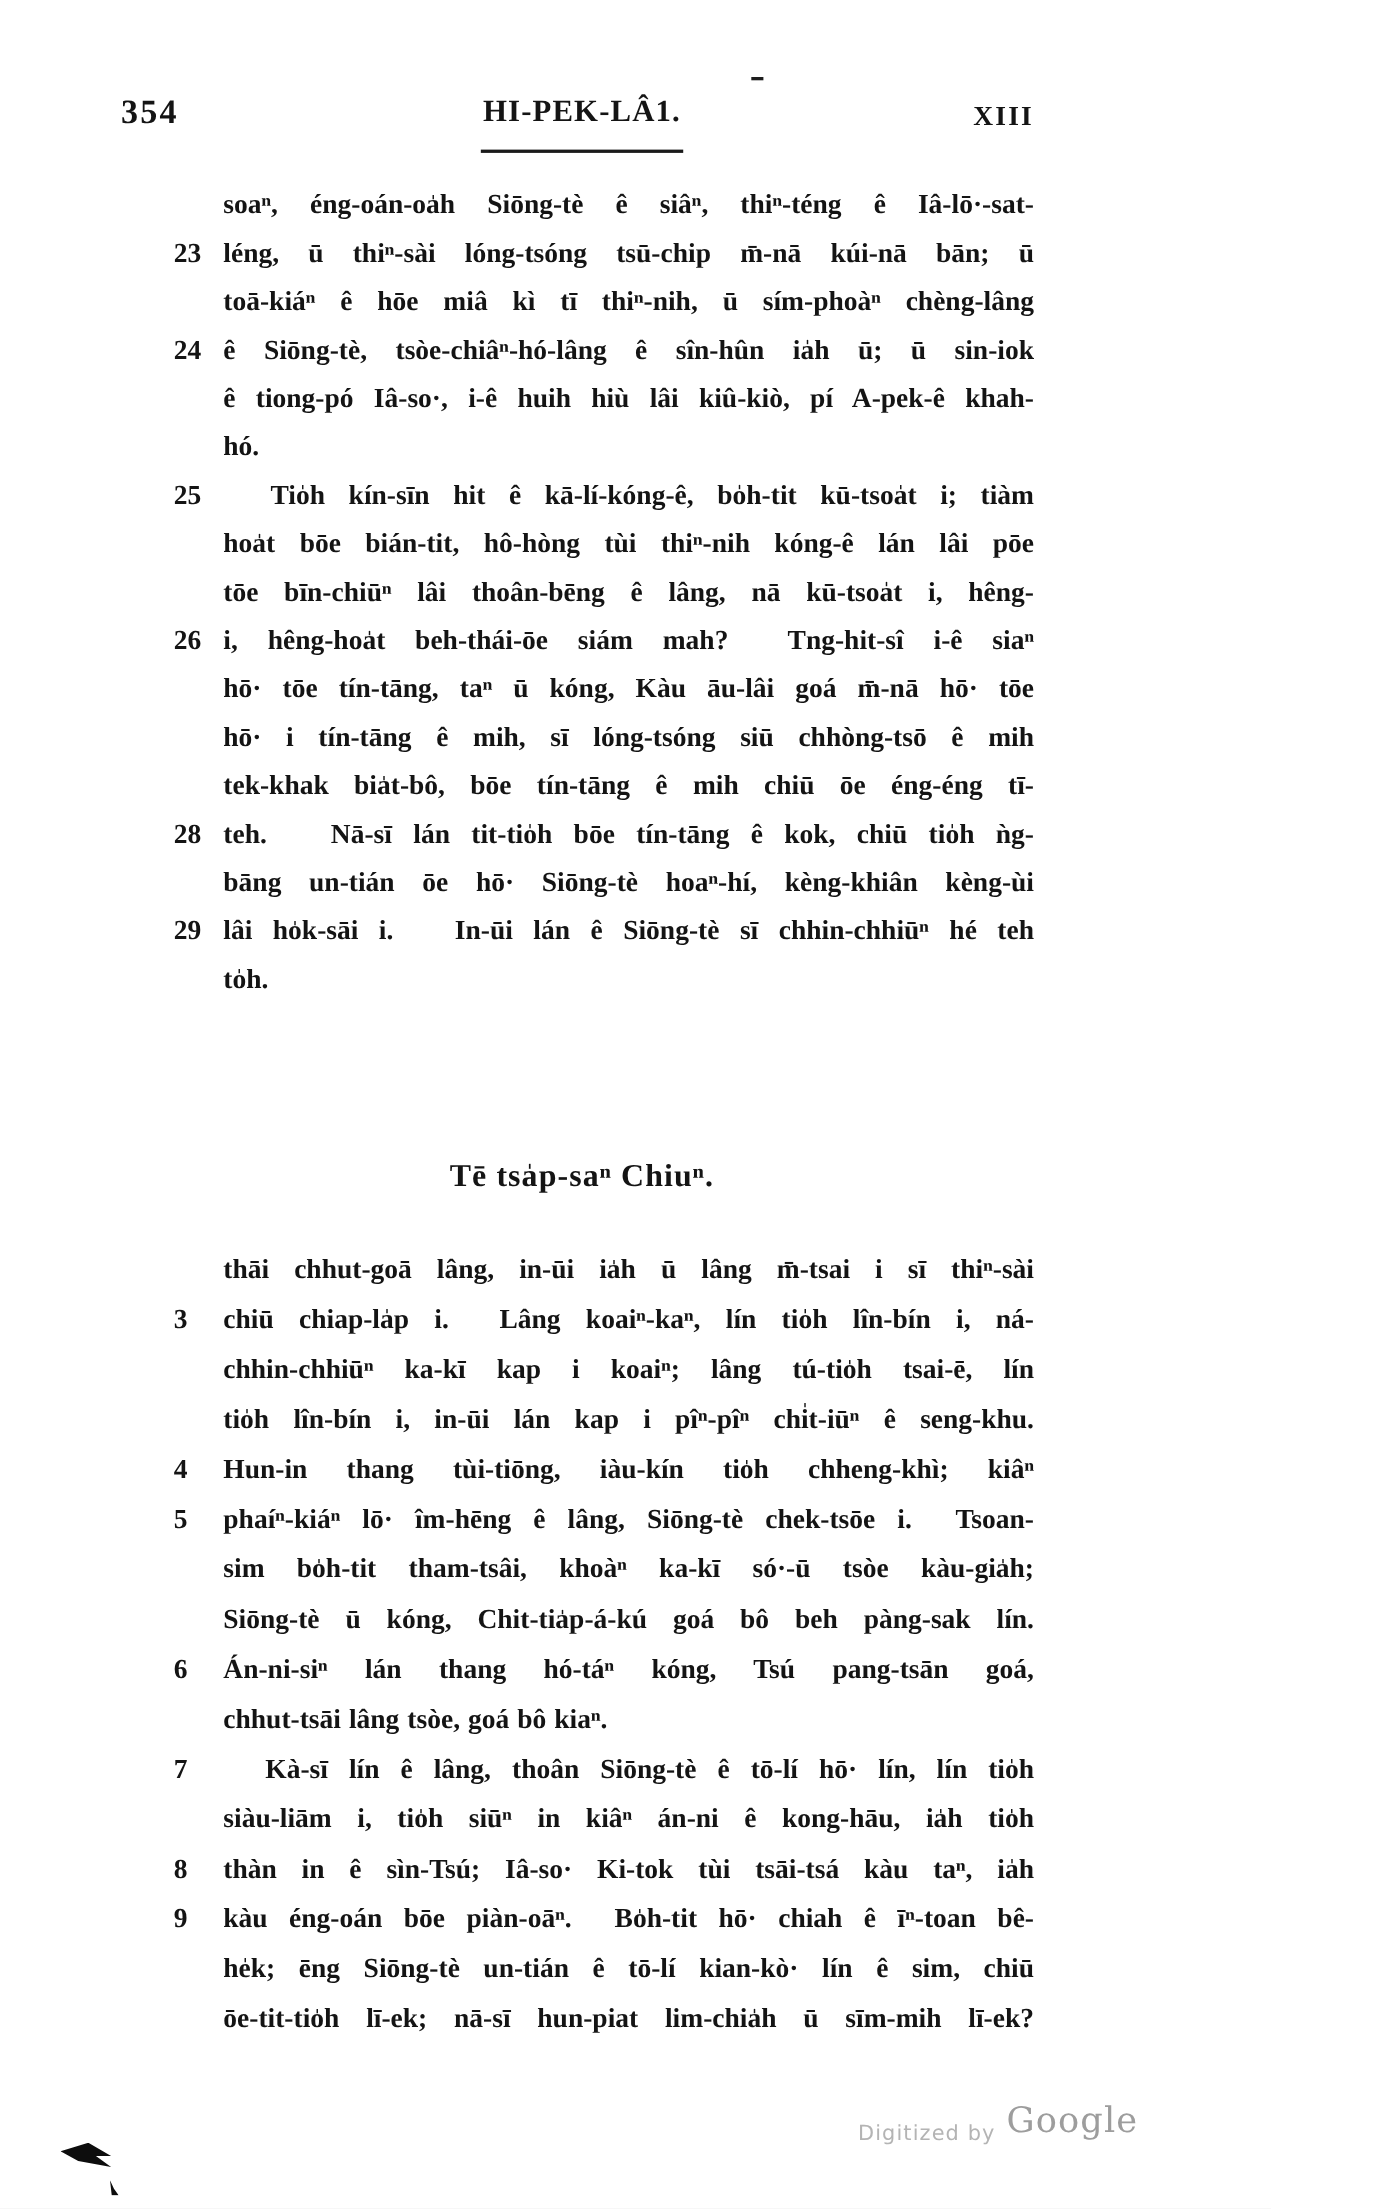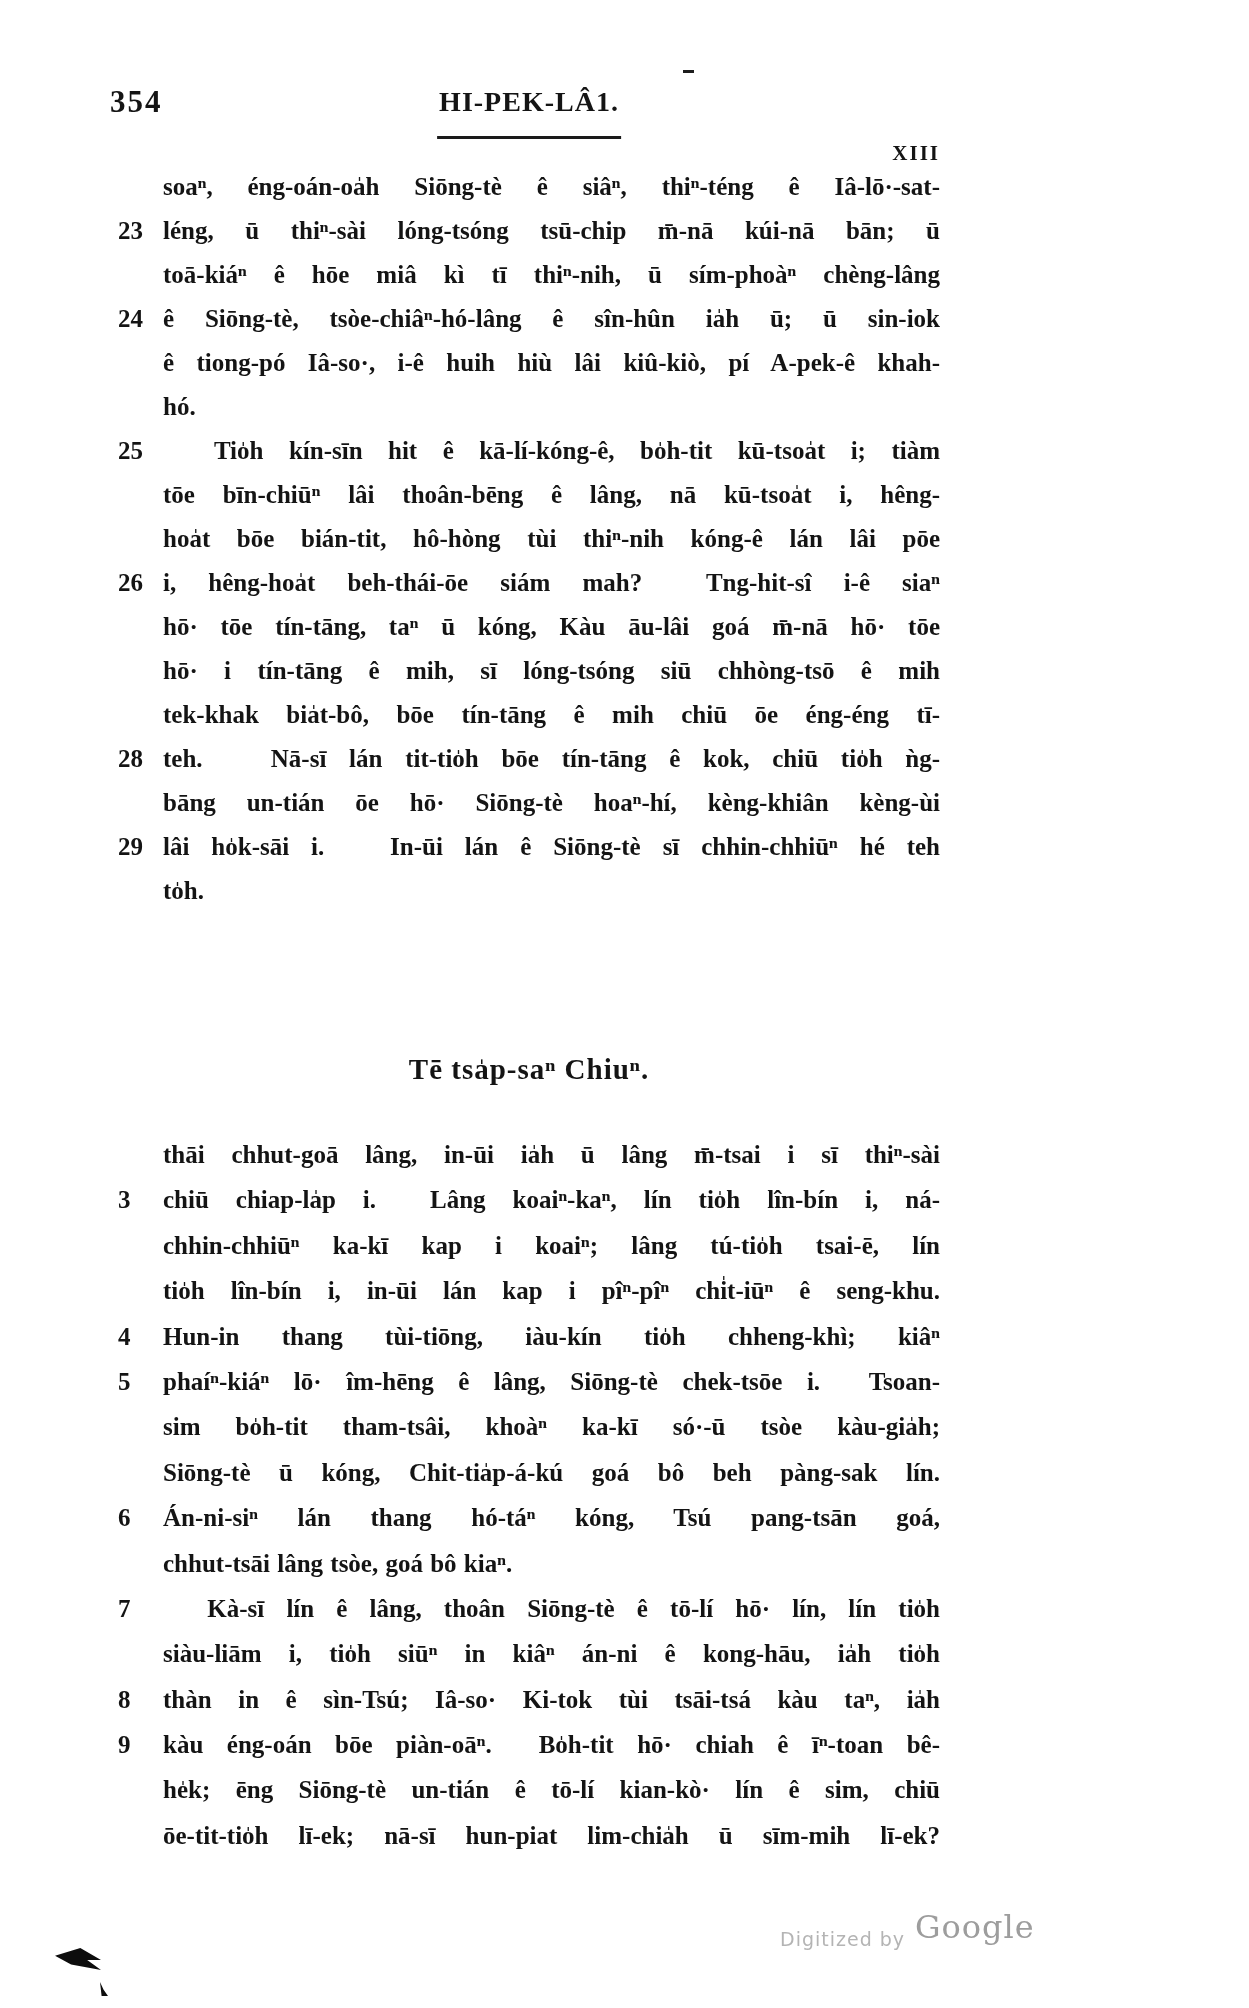--- a/index.html
+++ b/index.html
@@ -14,31 +14,31 @@
     overflow:hidden;
   }
   
   .header{position:absolute;top:84px;left:118px;width:822px;height:36px;}
   .page-number{position:absolute;left:-8px;top:0;font-size:31px;letter-spacing:2px;}
   .running-title{
     position:absolute;left:50%;transform:translateX(-50%);top:2px;
     font-size:28px;letter-spacing:1px;
     border-bottom:3px solid #1a1a1a;padding:0 2px 18px 2px;
   }
-  .chapter-roman{position:absolute;right:0;top:9px;font-size:21px;letter-spacing:2px;margin-top:48px;}
+  .chapter-roman{position:absolute;right:0;top:9px;font-size:25px;letter-spacing:2px;}
   .dash-mark{position:absolute;left:683px;top:70px;width:11px;height:3px;background:#1d1d1d;}
 
   
   .textblock{position:absolute;left:118px;width:822px;}
   .s1{top:174px;}
   .s2{top:1142px;}
   .line{display:flex;align-items:flex-start;font-size:25px;line-height:1;}
   .s1 .line{height:44px;}
   .s2 .line{height:45.4px;}
-  .vnum{min-width:45px;flex:none;white-space:pre;}
+  .vnum{min-width:45px;flex:none;white-space:pre;margin-left:40px;}
   .vtext{
     flex:1;
     white-space:pre-wrap;
     text-align:justify;
     text-align-last:justify;
     word-spacing:1px;
   }
   .line.short .vtext{text-align:left;text-align-last:left;}
 
   .chapter-heading{
@@ -114,26 +114,26 @@
         <span class="vtext">hó.</span>
       </div>
 
       <div class="line">
         <span class="vnum">25</span>
         <span class="vtext">  Tio̍h kín-sīn hit ê kā-lí-kóng-ê, bo̍h-tit kū-tsoa̍t i; tiàm</span>
       </div>
 
       <div class="line">
         <span class="vnum"></span>
+        <span class="vtext">hoa̍t bōe bián-tit, hô-hòng tùi thiⁿ-nih kóng-ê lán lâi pōe</span>
+      </div>
+
+      <div class="line">
+        <span class="vnum"></span>
         <span class="vtext">tōe bīn-chiūⁿ lâi thoân-bēng ê lâng, nā kū-tsoa̍t i, hêng-</span>
-      </div>
-
-      <div class="line">
-        <span class="vnum"></span>
-        <span class="vtext">hoa̍t bōe bián-tit, hô-hòng tùi thiⁿ-nih kóng-ê lán lâi pōe</span>
       </div>
 
       <div class="line">
         <span class="vnum">26</span>
         <span class="vtext">i, hêng-hoa̍t beh-thái-ōe siám mah?  Tng-hit-sî i-ê siaⁿ</span>
       </div>
 
       <div class="line">
         <span class="vnum"></span>
         <span class="vtext">hō· tōe tín-tāng, taⁿ ū kóng, Kàu āu-lâi goá m̄-nā hō· tōe</span>

